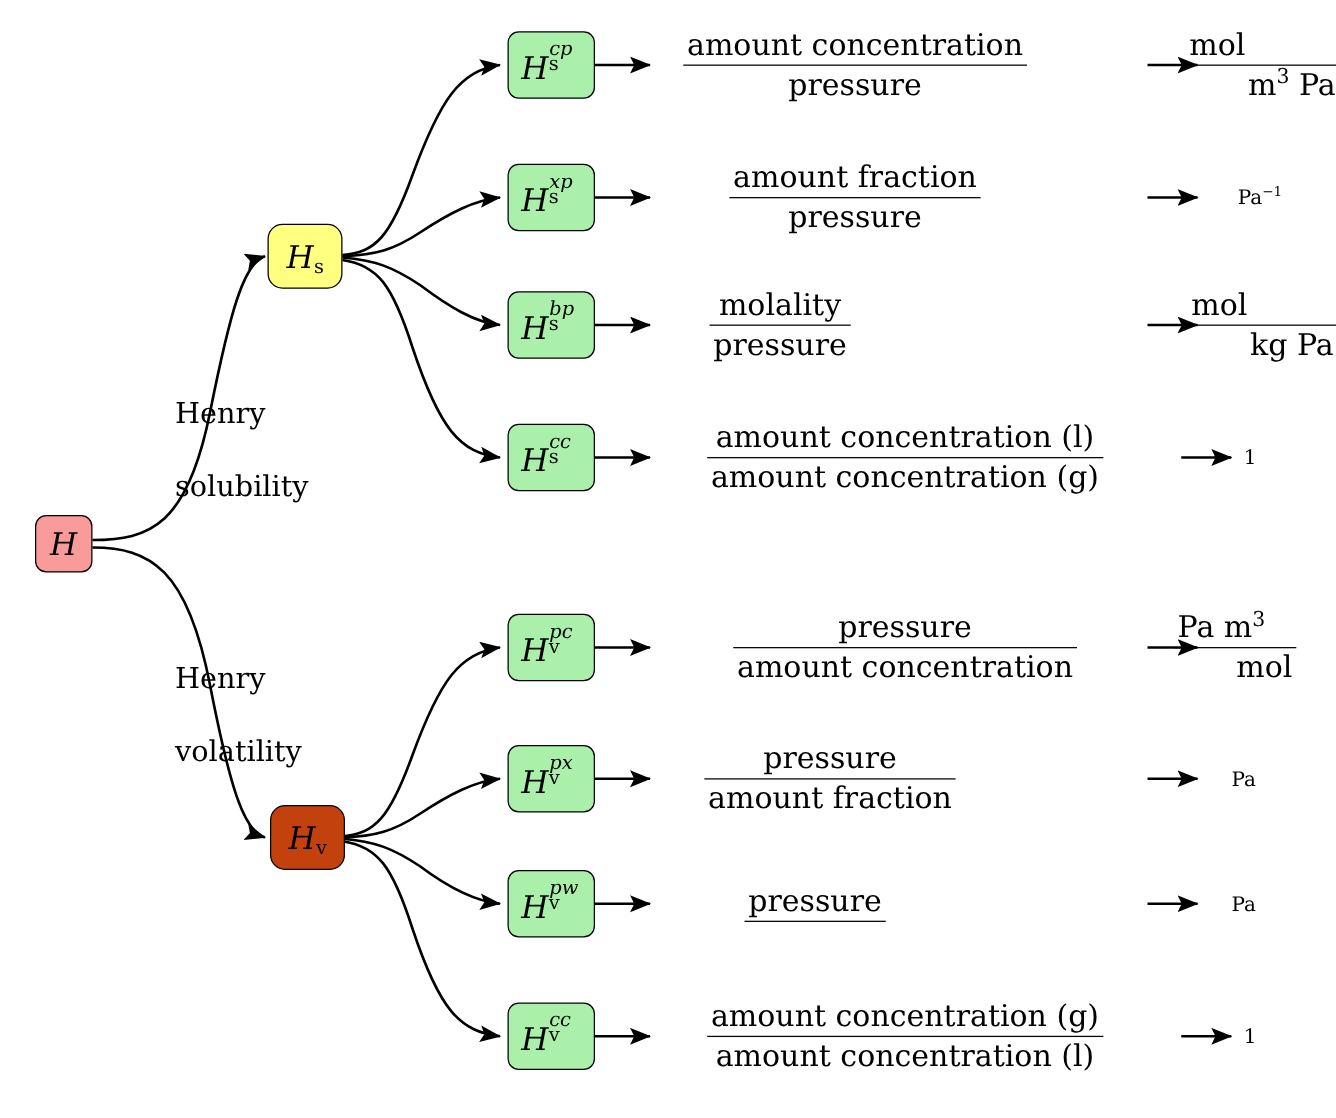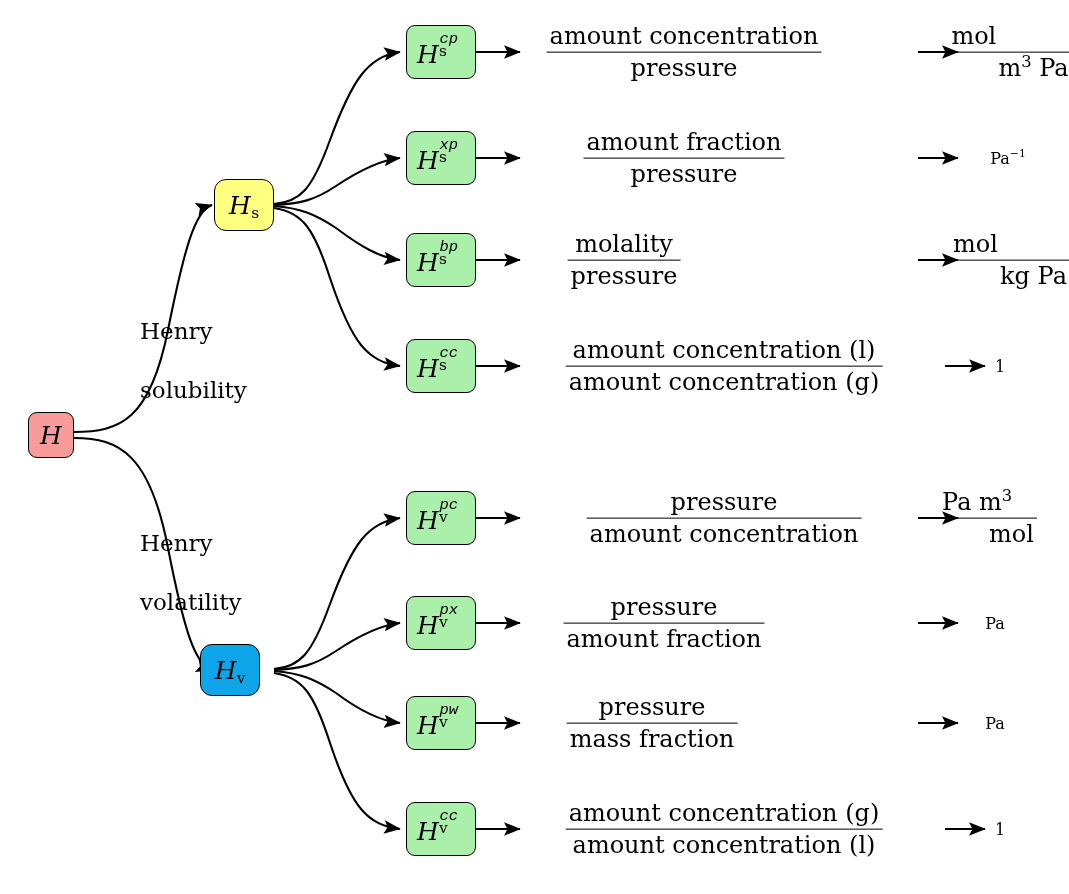--- a/index.html
+++ b/index.html
@@ -65,21 +65,20 @@
     position: relative;
     top: 0.32em;
     left: 0.02em;
   }
   .sup {
     font-style: italic;
     font-size: 0.62em;
     position: relative;
     top: -0.58em;
     left: 0.04em;
-    font-family: Liberation Mono, monospace;
   }
   .sub-sup-pair {
     display: inline-block;
     position: relative;
     width: 1.05em;
     height: 1em;
     vertical-align: baseline;
   }
   .sub-sup-pair .sub {
     position: absolute;
@@ -209,21 +208,21 @@
 </svg>
 
 <div class="node node-root" style="left:28px; top:412px; background:#fa9b9b;">
   <span class="mathH">H</span>
 </div>
 
 <div class="node node-mid" style="left:214px; top:179px; background:#ffff80;">
   <span class="mathH"><span>H</span><span class="sub">s</span></span>
 </div>
 
-<div class="node node-mid" style="left:200px; top:644px; background:#0ea5e9;">
+<div class="node node-mid" style="left:216px; top:644px; background:#c2410c;">
   <span class="mathH"><span>H</span><span class="sub">v</span></span>
 </div>
 
 <div class="branch-label" style="left:140px; top:288px;">
   <div>Henry</div>
   <div>solubility</div>
 </div>
 <div class="branch-label" style="left:140px; top:500px;">
   <div>Henry</div>
   <div>volatility</div>
@@ -293,21 +292,20 @@
 
 <div class="frac" style="left:664px; top:623px;">
   <span class="num">pressure</span>
   <span class="bar"></span>
   <span class="den">amount fraction</span>
 </div>
 
 <div class="frac" style="left:652px; top:723px;">
   <span class="num">pressure</span>
   <span class="bar"></span>
-  <span class="den">mass fraction</span>
 </div>
 
 <div class="frac" style="left:724px; top:829px;">
   <span class="num">amount concentration (g)</span>
   <span class="bar"></span>
   <span class="den">amount concentration (l)</span>
 </div>
 
 <div class="unit" style="left:1010px; top:52px;">
   <span class="num">mol</span>

